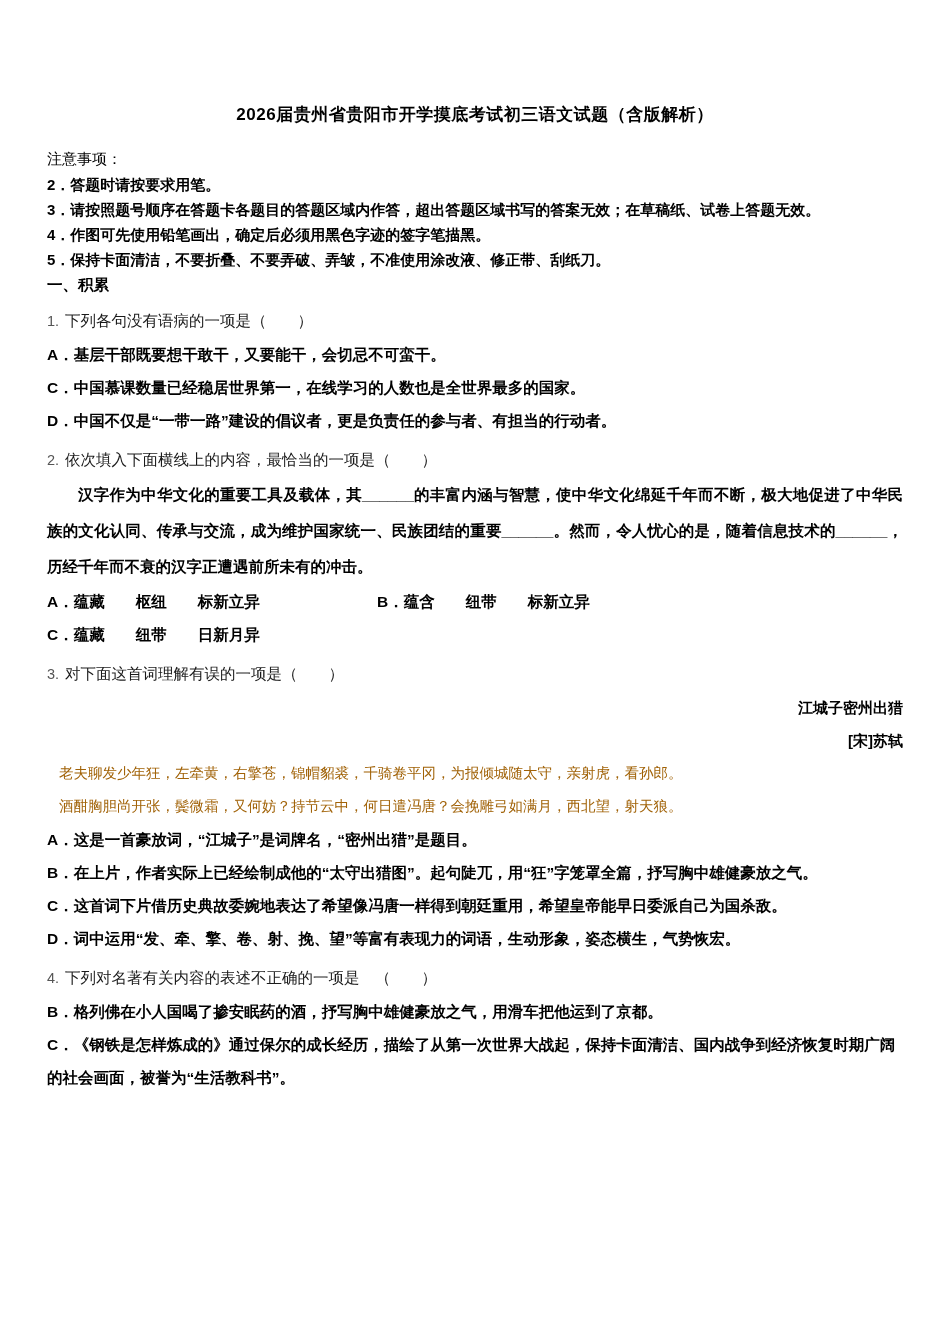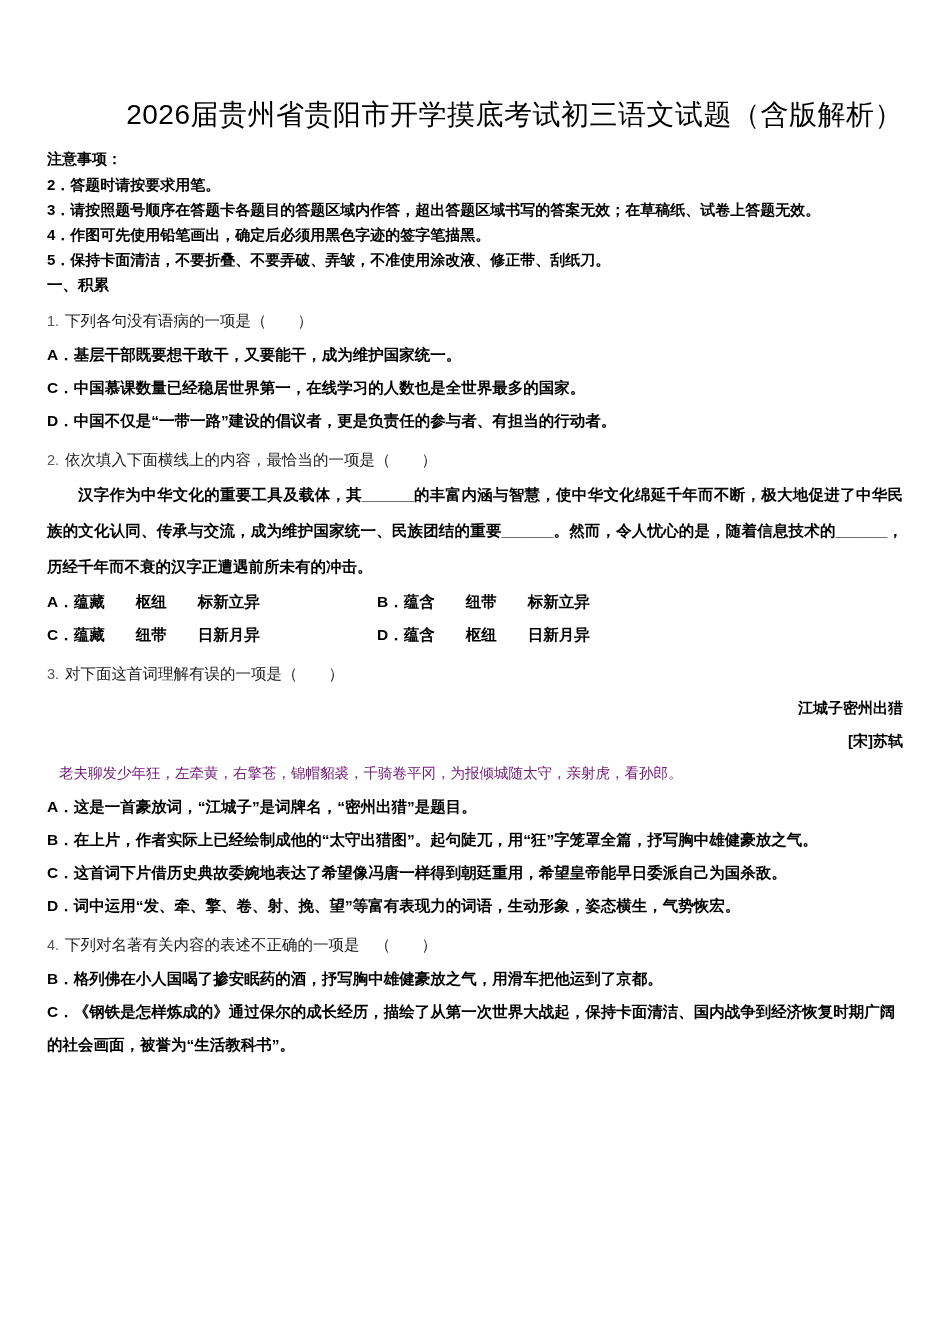--- a/index.html
+++ b/index.html
@@ -6,30 +6,30 @@
   html, body { background: #ffffff; }
   body {
     width: 950px;
     min-height: 1344px;
     margin: 0 auto;
     font-family: "Liberation Sans", "DejaVu Sans", sans-serif;
     color: #000000;
     padding: 100px 47px 60px 47px;
   }
   .title {
-    font-size: 28px;
-    font-weight: 400;
-    text-align: right;
+    font-size: 17px;
+    font-weight: 700;
+    text-align: center;
     line-height: 30px;
     margin-bottom: 16px;
     letter-spacing: 0.5px;
   }
   .notice-heading {
     font-size: 15px;
-    font-weight: 700;
+    font-weight: 400;
     line-height: 26px;
   }
   .notice-item {
     font-size: 15px;
     font-weight: 600;
     line-height: 25px;
   }
   .section-heading {
     font-size: 15.5px;
     font-weight: 600;
@@ -67,21 +67,21 @@
     text-align: right;
     font-size: 15px;
     font-weight: 600;
     line-height: 33px;
   }
   .poem-line {
     font-size: 14.5px;
     font-weight: 400;
     line-height: 33px;
     padding-left: 12px;
-    color: #701a75;
+    color: #a16207;
   }
 </style>
 </head>
 <body>
 
 <main class="page">
 
   <h1 class="title">2026届贵州省贵阳市开学摸底考试初三语文试题（含版解析）</h1>
 
   <section class="notice">
@@ -89,41 +89,41 @@
     <p class="notice-item">2．答题时请按要求用笔。</p>
     <p class="notice-item">3．请按照题号顺序在答题卡各题目的答题区域内作答，超出答题区域书写的答案无效；在草稿纸、试卷上答题无效。</p>
     <p class="notice-item">4．作图可先使用铅笔画出，确定后必须用黑色字迹的签字笔描黑。</p>
     <p class="notice-item">5．保持卡面清洁，不要折叠、不要弄破、弄皱，不准使用涂改液、修正带、刮纸刀。</p>
   </section>
 
   <h2 class="section-heading">一、积累</h2>
 
   <section class="question">
     <p class="stem"><span class="qnum">1.</span><span>下列各句没有语病的一项是（　　）</span></p>
-    <p class="option">A．基层干部既要想干敢干，又要能干，成为维护国家统一。</p>
+    <p class="option">A．基层干部既要想干敢干，又要能干，会切忌不可蛮干。</p>
     <p class="option">C．中国慕课数量已经稳居世界第一，在线学习的人数也是全世界最多的国家。</p>
     <p class="option">D．中国不仅是“一带一路”建设的倡议者，更是负责任的参与者、有担当的行动者。</p>
   </section>
 
   <section class="question">
     <p class="stem"><span class="qnum">2.</span><span>依次填入下面横线上的内容，最恰当的一项是（　　）</span></p>
     <p class="passage">汉字作为中华文化的重要工具及载体，其______的丰富内涵与智慧，使中华文化绵延千年而不断，极大地促进了中华民族的文化认同、传承与交流，成为维护国家统一、民族团结的重要______。然而，令人忧心的是，随着信息技术的______，历经千年而不衰的汉字正遭遇前所未有的冲击。</p>
     <div class="opt-grid">
       <p class="option">A．蕴藏　　枢纽　　标新立异</p>
       <p class="option">B．蕴含　　纽带　　标新立异</p>
       <p class="option">C．蕴藏　　纽带　　日新月异</p>
-      <p class="option">D．蕴含　　枢纽　　日新月异</p>
     </div>
   </section>
 
   <section class="question">
     <p class="stem"><span class="qnum">3.</span><span>对下面这首词理解有误的一项是（　　）</span></p>
     <p class="poem-title">江城子密州出猎</p>
     <p class="poem-author">[宋]苏轼</p>
     <p class="poem-line">老夫聊发少年狂，左牵黄，右擎苍，锦帽貂裘，千骑卷平冈，为报倾城随太守，亲射虎，看孙郎。</p>
+    <p class="poem-line">酒酣胸胆尚开张，鬓微霜，又何妨？持节云中，何日遣冯唐？会挽雕弓如满月，西北望，射天狼。</p>
     <p class="option">A．这是一首豪放词，“江城子”是词牌名，“密州出猎”是题目。</p>
     <p class="option">B．在上片，作者实际上已经绘制成他的“太守出猎图”。起句陡兀，用“狂”字笼罩全篇，抒写胸中雄健豪放之气。</p>
     <p class="option">C．这首词下片借历史典故委婉地表达了希望像冯唐一样得到朝廷重用，希望皇帝能早日委派自己为国杀敌。</p>
     <p class="option">D．词中运用“发、牵、擎、卷、射、挽、望”等富有表现力的词语，生动形象，姿态横生，气势恢宏。</p>
   </section>
 
   <section class="question">
     <p class="stem"><span class="qnum">4.</span><span>下列对名著有关内容的表述不正确的一项是　（　　）</span></p>
     <p class="option">B．格列佛在小人国喝了掺安眠药的酒，抒写胸中雄健豪放之气，用滑车把他运到了京都。</p>
     <p class="option">C．《钢铁是怎样炼成的》通过保尔的成长经历，描绘了从第一次世界大战起，保持卡面清洁、国内战争到经济恢复时期广阔的社会画面，被誉为“生活教科书”。</p>

